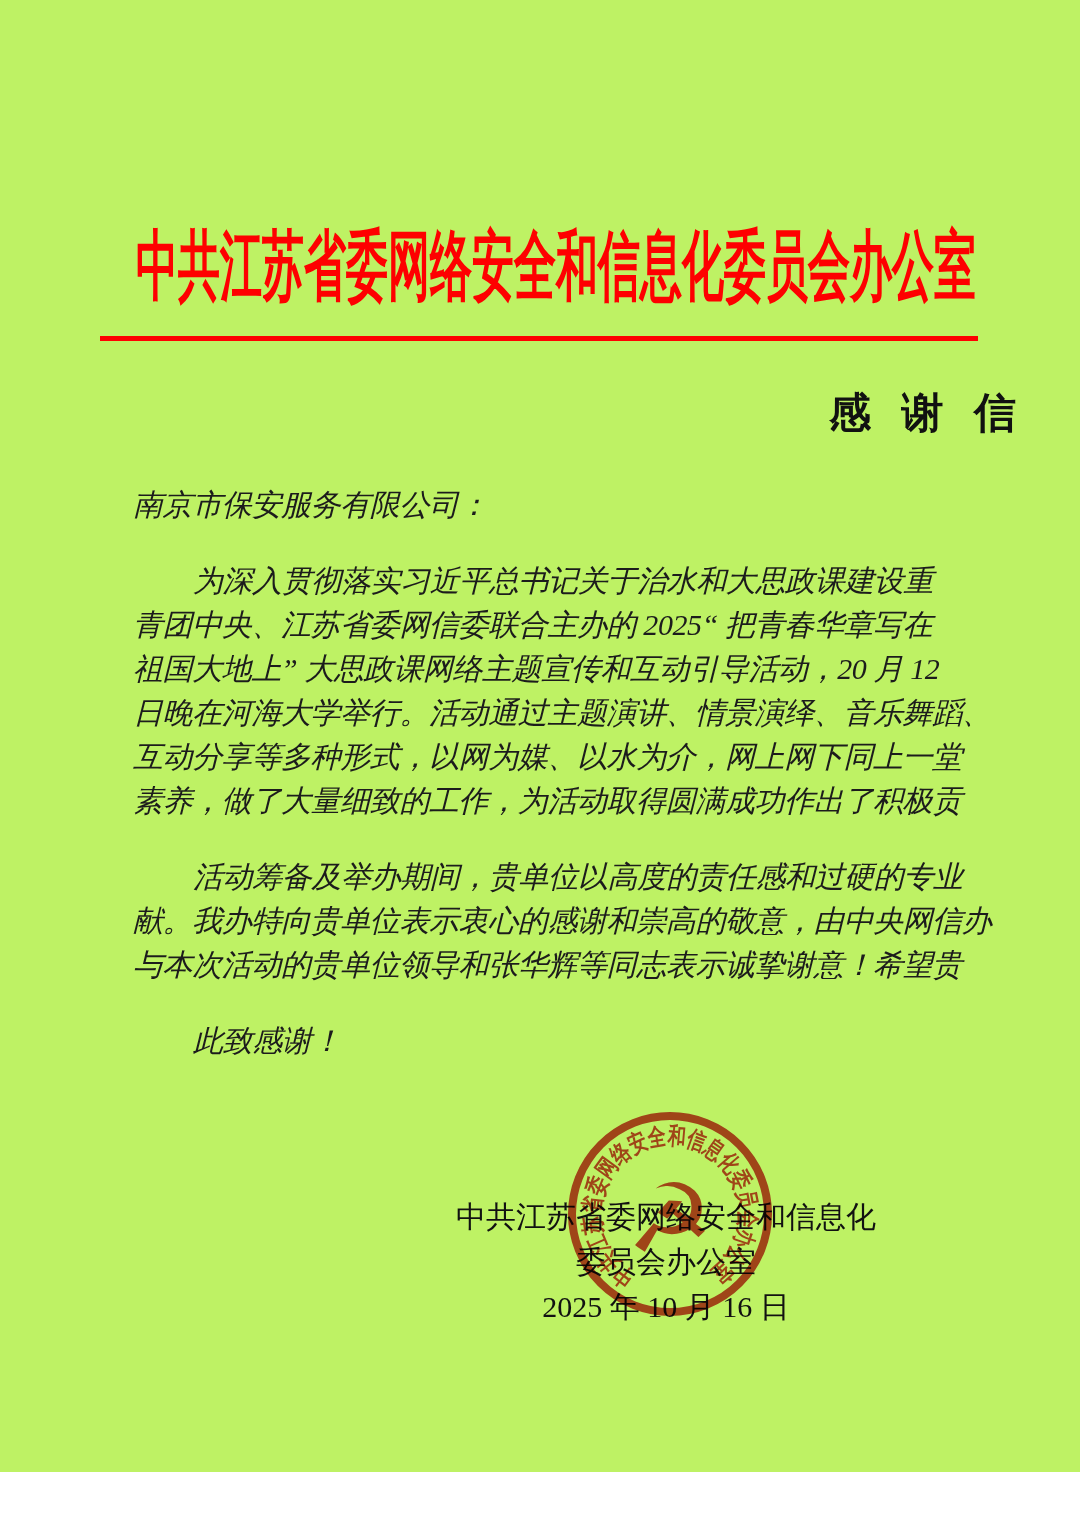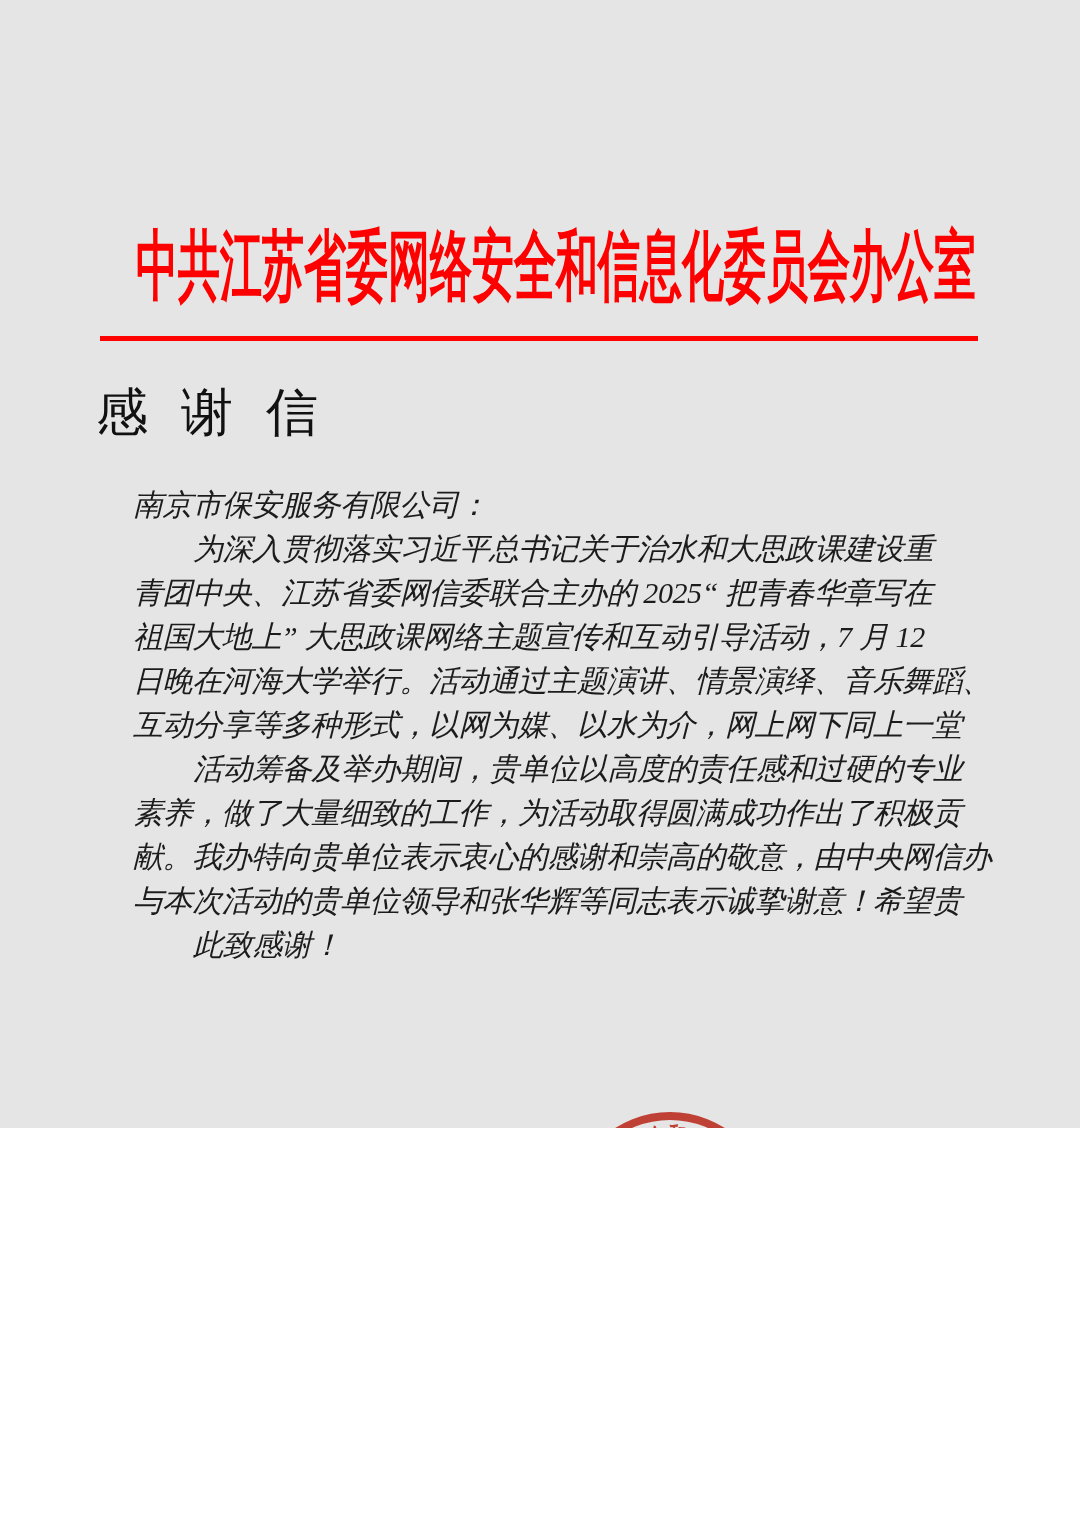--- a/index.html
+++ b/index.html
@@ -1,19 +1,19 @@
 <!DOCTYPE html>
 <html><head>
 <meta charset="utf-8">
 <style>
   html, body { margin:0; padding:0; background:#ffffff; }
   .page {
     position:relative;
-    width:1080px; height:1128px;
-    background:#e5e5e5;
+    width:1080px; height:1472px;
+    background:#bef264;
     overflow:hidden;
     font-family:"Liberation Serif","DejaVu Serif",serif;
     color:#1c1c1c;
   }
   .letterhead {
     position:absolute;
     top:228px; left:96px; width:920px;
     text-align:center;
     white-space:nowrap;
   }
@@ -28,34 +28,34 @@
   }
   .red-rule {
     position:absolute;
     left:100px; top:336px;
     width:878px; height:5px;
     background:#ff0101;
   }
   .letter-title {
     position:absolute;
     top:390px; left:96px; width:920px;
-    text-align:left;
-    font-size:52px; line-height:46px;
+    text-align:right;
+    font-size:42px; line-height:46px;
     color:#111111;
     word-spacing:20px;
-    font-weight:400;
+    font-weight:700;
   }
   .letter-body {
     position:absolute;
     left:133px; top:483px; width:846px;
     font-size:30px; line-height:44px;
     letter-spacing:-0.4px;
   }
   .letter-body .line { white-space:nowrap;font-style:italic; }
-  .letter-body .line.indent { text-indent:60px; }
+  .letter-body .line.indent { text-indent:60px;margin-top:32px; }
   .signature {
     position:absolute;
     left:366px; top:1194px; width:600px;
     text-align:center;
     font-size:30px; line-height:45px;
     color:#111111;
   }
   .seal {
     position:absolute;
     left:555px; top:1099px;
@@ -78,25 +78,25 @@
   </div>
 
   <div class="red-rule"></div>
 
   <div class="letter-title">感 谢 信</div>
 
   <div class="letter-body">
     <div class="line">南京市保安服务有限公司：</div>
     <div class="line indent">为深入贯彻落实习近平总书记关于治水和大思政课建设重</div>
     <div class="line">青团中央、江苏省委网信委联合主办的 2025“ 把青春华章写在</div>
-    <div class="line">祖国大地上” 大思政课网络主题宣传和互动引导活动，7 月 12</div>
+    <div class="line">祖国大地上” 大思政课网络主题宣传和互动引导活动，20 月 12</div>
     <div class="line">日晚在河海大学举行。活动通过主题演讲、情景演绎、音乐舞蹈、</div>
     <div class="line">互动分享等多种形式，以网为媒、以水为介，网上网下同上一堂</div>
+    <div class="line">素养，做了大量细致的工作，为活动取得圆满成功作出了积极贡</div>
     <div class="line indent">活动筹备及举办期间，贵单位以高度的责任感和过硬的专业</div>
-    <div class="line">素养，做了大量细致的工作，为活动取得圆满成功作出了积极贡</div>
     <div class="line">献。我办特向贵单位表示衷心的感谢和崇高的敬意，由中央网信办</div>
     <div class="line">与本次活动的贵单位领导和张华辉等同志表示诚挚谢意！希望贵</div>
     <div class="line indent">此致感谢！</div>
   </div>
 
   <div class="signature">
     <div>中共江苏省委网络安全和信息化</div>
     <div>委员会办公室</div>
     <div>2025 年 10 月 16 日</div>
   </div>

